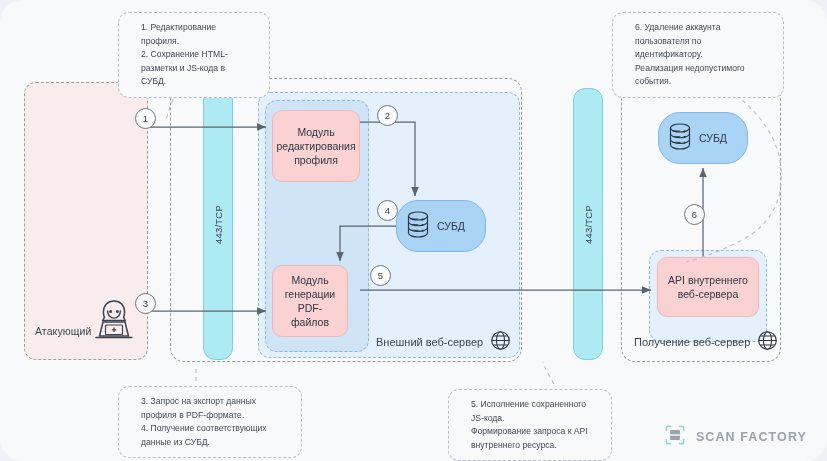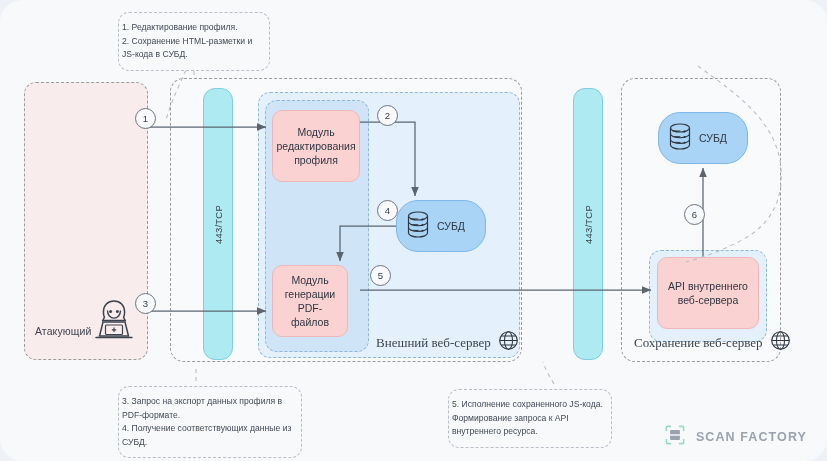--- a/index.html
+++ b/index.html
@@ -60,42 +60,42 @@
   }
 
   .mod{
     background:#fbd2d2;border:1.3px solid #efb8b8;border-radius:10px;
     display:flex;align-items:center;justify-content:center;text-align:center;
     font-size:10.5px;color:#2f3642;line-height:1.35;padding:6px;
     box-sizing:border-box;
   }
   #mod-edit{left:272px;top:110px;width:88px;height:72px;}
   #mod-pdf{left:272px;top:265px;width:76px;height:72px;}
-  #mod-api{left:657px;top:257px;width:102px;height:72px;}
+  #mod-api{left:657px;top:257px;width:102px;height:60px;}
 
   .db{
     background:#a9d4f5;border:1.3px solid #7fb8e6;border-radius:22px;
     display:flex;align-items:center;gap:6px;padding-left:8px;
     box-sizing:border-box;
     font-size:10.5px;color:#2f3642;
   }
   #db-ext{left:396px;top:200px;width:90px;height:52px;}
   #db-int{left:658px;top:112px;width:90px;height:52px;}
 
   .zone-cap{
     position:absolute;display:flex;align-items:center;gap:7px;
-    font-size:13px;color:#3d4450;font-family:Liberation Serif, serif;
+    font-size:11px;color:#3d4450;
   }
   #cap-ext{left:376px;top:330px;}
   #cap-int{left:634px;top:330px;}
 
   .note{
     position:absolute;box-sizing:border-box;
     background:#f7f9fb;border:1.2px dashed #b8bec7;border-radius:11px;
-    padding:8px 3px;font-size:8.6px;color:#434a56;line-height:1.58;
+    padding:8px 22px;font-size:8.6px;color:#434a56;line-height:1.58;
   }
   #note1{left:118px;top:12px;width:152px;}
   #note6{left:612px;top:12px;width:172px;}
   #note34{left:118px;top:386px;width:184px;}
   #note5{left:448px;top:389px;width:164px;}
 
   .marker{
     position:absolute;width:19px;height:19px;border-radius:50%;
     background:#f7f9fb;border:1.1px solid #6e757f;
     display:flex;align-items:center;justify-content:center;
@@ -192,21 +192,21 @@
     <span>Внешний веб-сервер</span>
     <span>
       <svg width="21" height="21" viewBox="0 0 22 22">
         <circle cx="11" cy="11" r="9.2" fill="none" stroke="#2f3642" stroke-width="1.2"></circle>
         <ellipse cx="11" cy="11" rx="4.2" ry="9.2" fill="none" stroke="#2f3642" stroke-width="1.1"></ellipse>
         <path d="M1.8 11h18.4M3.2 6.2h15.6M3.2 15.8h15.6" stroke="#2f3642" stroke-width="1.1"></path>
       </svg>
     </span>
   </div>
   <div class="zone-cap" id="cap-int">
-    <span>Сохранение веб-сервер</span>
+    <span>Получение веб-сервер</span>
     <span>
       <svg width="21" height="21" viewBox="0 0 22 22">
         <circle cx="11" cy="11" r="9.2" fill="none" stroke="#2f3642" stroke-width="1.2"></circle>
         <ellipse cx="11" cy="11" rx="4.2" ry="9.2" fill="none" stroke="#2f3642" stroke-width="1.1"></ellipse>
         <path d="M1.8 11h18.4M3.2 6.2h15.6M3.2 15.8h15.6" stroke="#2f3642" stroke-width="1.1"></path>
       </svg>
     </span>
   </div>
 
   <svg class="layer">
@@ -240,20 +240,21 @@
   </svg>
 
   <div class="marker" id="m1">1</div>
   <div class="marker" id="m2">2</div>
   <div class="marker" id="m3">3</div>
   <div class="marker" id="m4">4</div>
   <div class="marker" id="m5">5</div>
   <div class="marker" id="m6">6</div>
 
   <div class="note" id="note1">1. Редактирование профиля.<br>2. Сохранение HTML-разметки и JS-кода в СУБД.</div>
+  <div class="note" id="note6">6. Удаление аккаунта пользователя по идентификатору.<br>Реализация недопустимого события.</div>
   <div class="note" id="note34">3. Запрос на экспорт данных профиля в PDF-формате.<br>4. Получение соответствующих данные из СУБД.</div>
   <div class="note" id="note5">5. Исполнение сохраненного JS-кода.<br>Формирование запроса к API внутреннего ресурса.</div>
 
   <div class="brand">
     <span>
       <svg width="20" height="20" viewBox="0 0 22 22">
         <path d="M1.5 6V2.5c0-.6.4-1 1-1H6M16 1.5h3.5c.6 0 1 .4 1 1V6M20.5 16v3.5c0 .6-.4 1-1 1H16M6 20.5H2.5c-.6 0-1-.4-1-1V16" stroke="#9ad8c6" stroke-width="1.7" fill="none" stroke-linecap="round"></path>
         <rect x="5.6" y="5.6" width="10.8" height="10.8" rx="1" fill="#9aa2ad"></rect>
         <path d="M5.6 11h10.8" stroke="#f7f9fb" stroke-width="1.6"></path>
       </svg>

